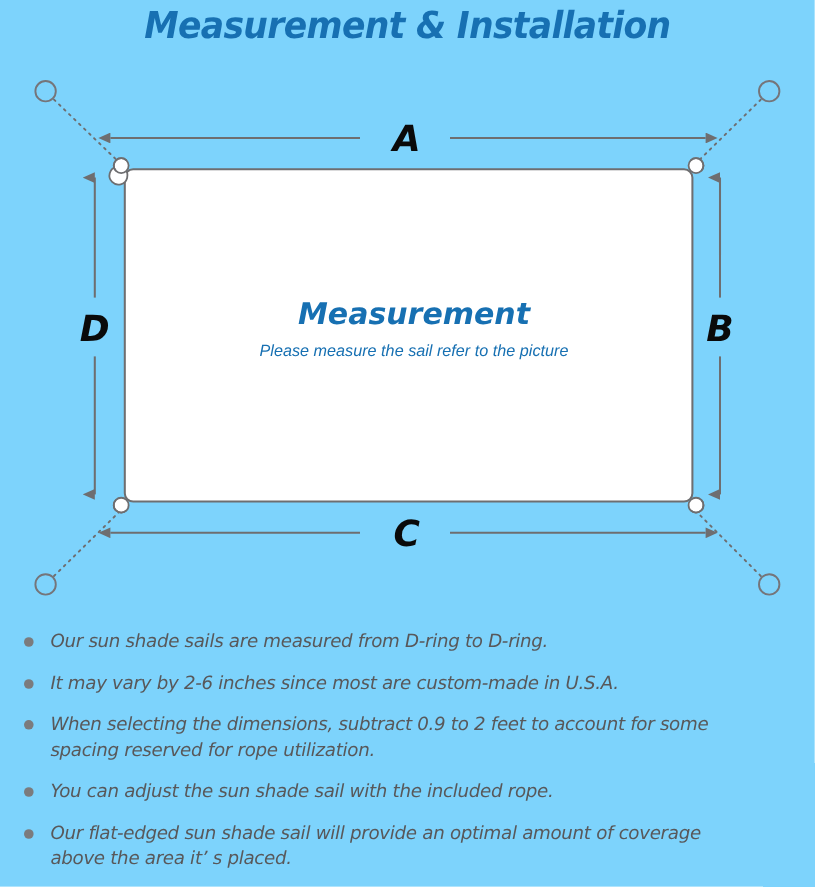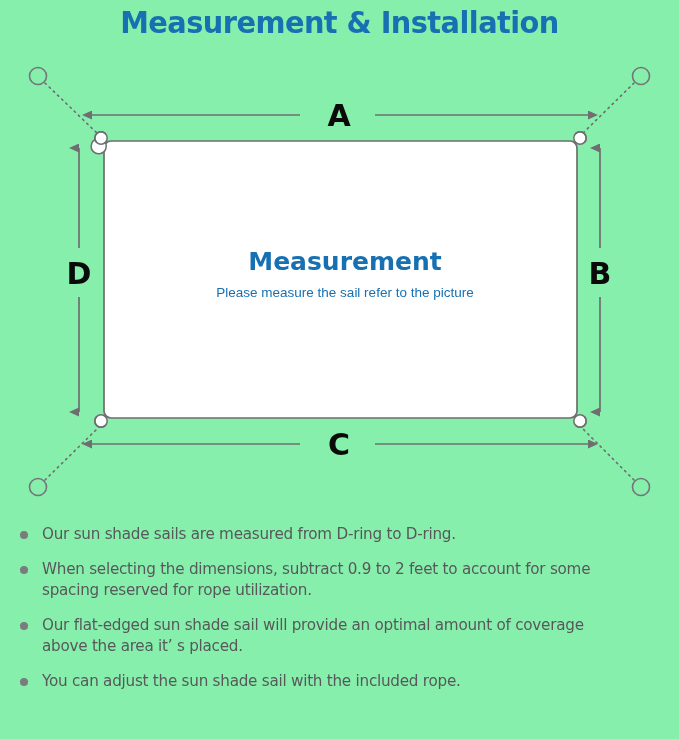--- a/index.html
+++ b/index.html
@@ -12,21 +12,22 @@
     height: 739px;
     position: relative;
     font-family: "Liberation Sans", sans-serif;
     overflow: hidden;
   }
 
   #page-root {
     position: relative;
     width: 679px;
     height: 739px;
-    background: #86efac;
+    background: #7dd3fc;
+    font-style: italic;
   }
 
   
   .page-title {
     position: absolute;
     left: 0;
     top: 4px;
     width: 679px;
     text-align: center;
     font-family: "DejaVu Sans", sans-serif;
@@ -175,25 +176,29 @@
     </svg>
   </div>
 
   <ul class="notes-list">
     <li class="note-item">
       <span class="note-bullet"></span>
       <span>Our sun shade sails are measured from D-ring to D-ring.</span>
     </li>
     <li class="note-item">
       <span class="note-bullet"></span>
+      <span>It may vary by 2-6 inches since most are custom-made in U.S.A.</span>
+    </li>
+    <li class="note-item">
+      <span class="note-bullet"></span>
       <span>When selecting the dimensions, subtract 0.9 to 2 feet to account for some spacing reserved for rope utilization.</span>
     </li>
     <li class="note-item">
       <span class="note-bullet"></span>
+      <span>You can adjust the sun shade sail with the included rope.</span>
+    </li>
+    <li class="note-item">
+      <span class="note-bullet"></span>
       <span>Our flat-edged sun shade sail will provide an optimal amount of coverage above the area it’ s placed.</span>
     </li>
-    <li class="note-item">
-      <span class="note-bullet"></span>
-      <span>You can adjust the sun shade sail with the included rope.</span>
-    </li>
   </ul>
 
 </div>
 
 </body></html>

